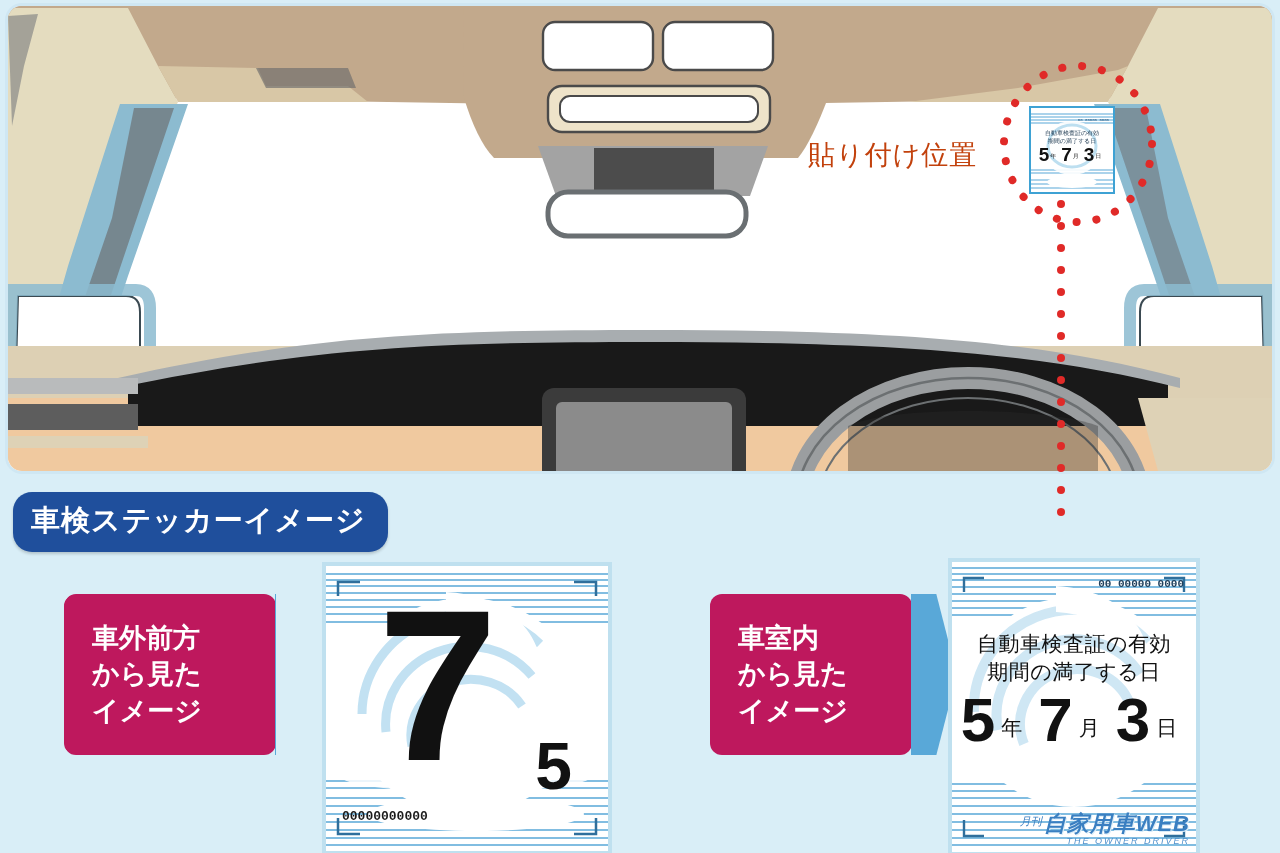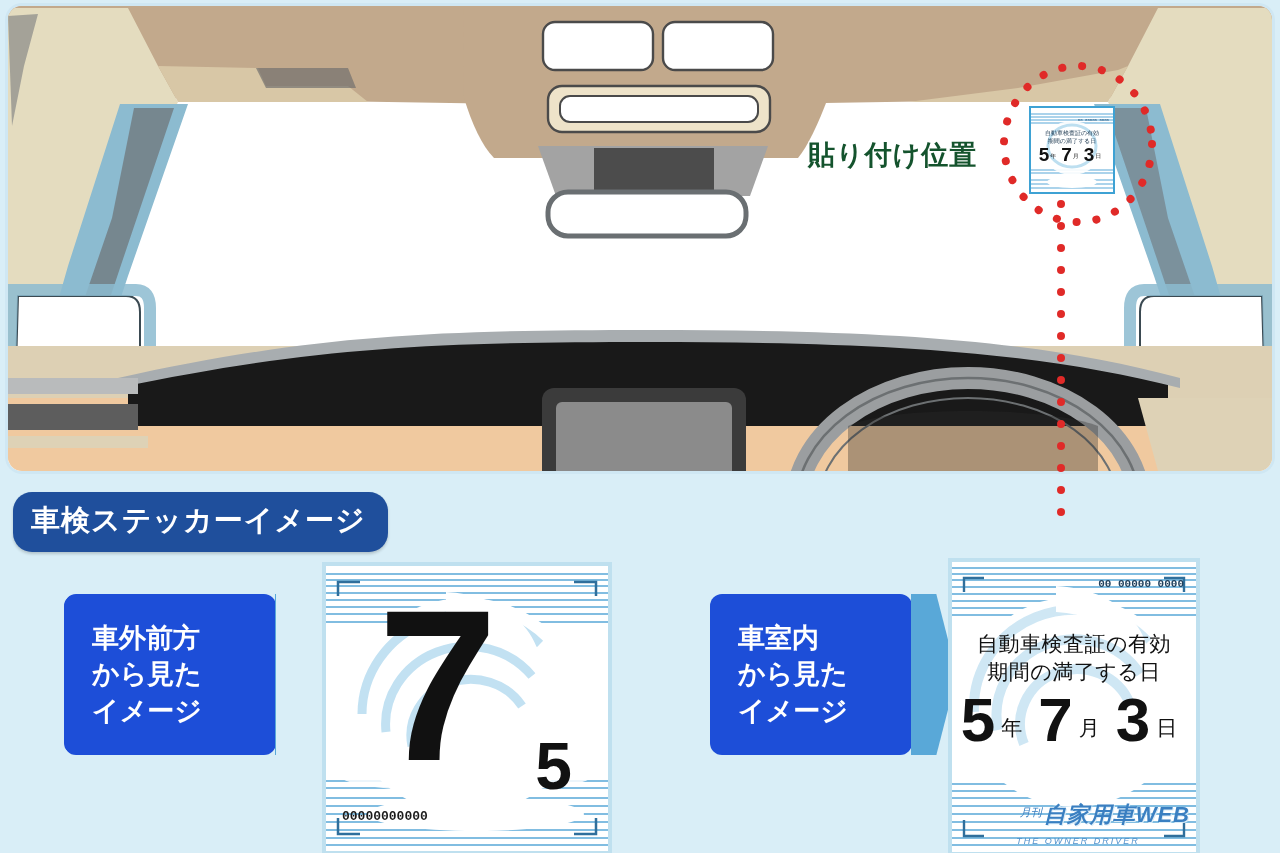--- a/index.html
+++ b/index.html
@@ -16,21 +16,21 @@
   .illus{
     position:absolute;left:8px;top:6px;width:1264px;height:465px;
     border-radius:14px;overflow:hidden;background:#ffffff;
     box-shadow:0 0 0 3px #cfe7f3;
   }
   .illus svg{display:block;width:100%;height:100%;}
 
   
   .paste-label{
     position:absolute;left:800px;top:131px;
-    font-size:27px;font-weight:bold;color:#14532d;
+    font-size:27px;font-weight:normal;color:#c2410c;
     letter-spacing:1px;
     text-shadow:1px 1px 0 #fff,-1px 1px 0 #fff,1px -1px 0 #fff,-1px -1px 0 #fff;
     white-space:nowrap;
   }
 
   
   .mini-sticker{
     position:absolute;left:1021px;top:100px;width:82px;height:84px;
     border:2px solid #3ea2d4;background:#fff;overflow:hidden;
   }
@@ -41,21 +41,21 @@
     background:#1f4f9c;border-radius:19px;
     padding:9px 22px 11px 18px;
     color:#fff;font-size:29px;font-weight:bold;letter-spacing:1px;
     box-shadow:0 2px 3px rgba(0,0,0,.18);
   }
 
   
   .callout{
     position:absolute;color:#fff;font-size:27px;font-weight:bold;
     line-height:1.35;text-align:left;
-    background:#1d4ed8;
+    background:#be185d;
     padding:26px 34px 26px 28px;
     border-radius:12px;
   }
   .callout.left{left:64px;top:594px;width:150px;
     clip-path:polygon(0 8px,0 calc(100% - 8px),3% 100%,97% 100%,100% 100%,100% 0,3% 0,0 8px);
   }
   .callout .arrow{
     position:absolute;top:0;right:-45px;width:46px;height:100%;
     background:#59a8d8;
     clip-path:polygon(0 0,55% 0,100% 50%,55% 100%,0 100%);
@@ -109,22 +109,21 @@
     position:absolute;left:14px;bottom:6px;right:6px;text-align:right;
   }
   .wm .wm1{
     font-size:22px;font-weight:bold;font-style:italic;color:#3a7fc1;
     letter-spacing:1px;line-height:1;
     text-shadow:1px 1px 0 #d9ecf8;
   }
   .wm .wm0{font-size:11px;font-style:italic;color:#3a7fc1;vertical-align:super;margin-right:2px;text-align:right;}
   .wm .wm2{
     font-size:9px;font-style:italic;color:#4f90cc;letter-spacing:2px;display:block;
-    margin-top:10px;
-    text-align:center;
+    margin-top:1px;
   }
 
   
   .mini-l1,.mini-l2{position:absolute;left:0;width:100%;text-align:center;font-size:6px;color:#16324a;}
   .mini-l1{top:21px;}
   .mini-l2{top:29px;}
   .mini-date{
     position:absolute;left:0;top:38px;width:100%;
     display:flex;justify-content:center;align-items:flex-end;gap:1px;color:#111;
   }

